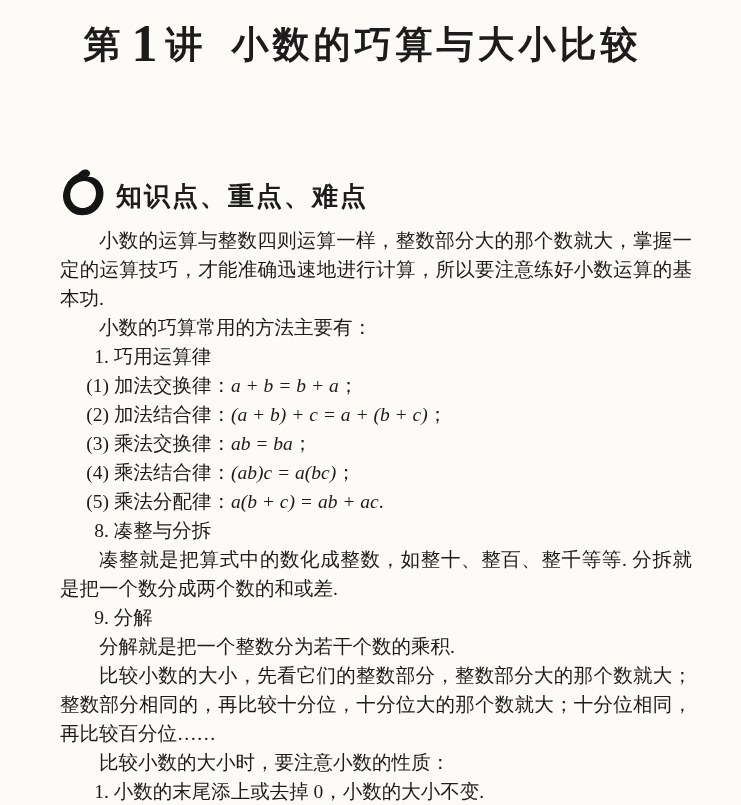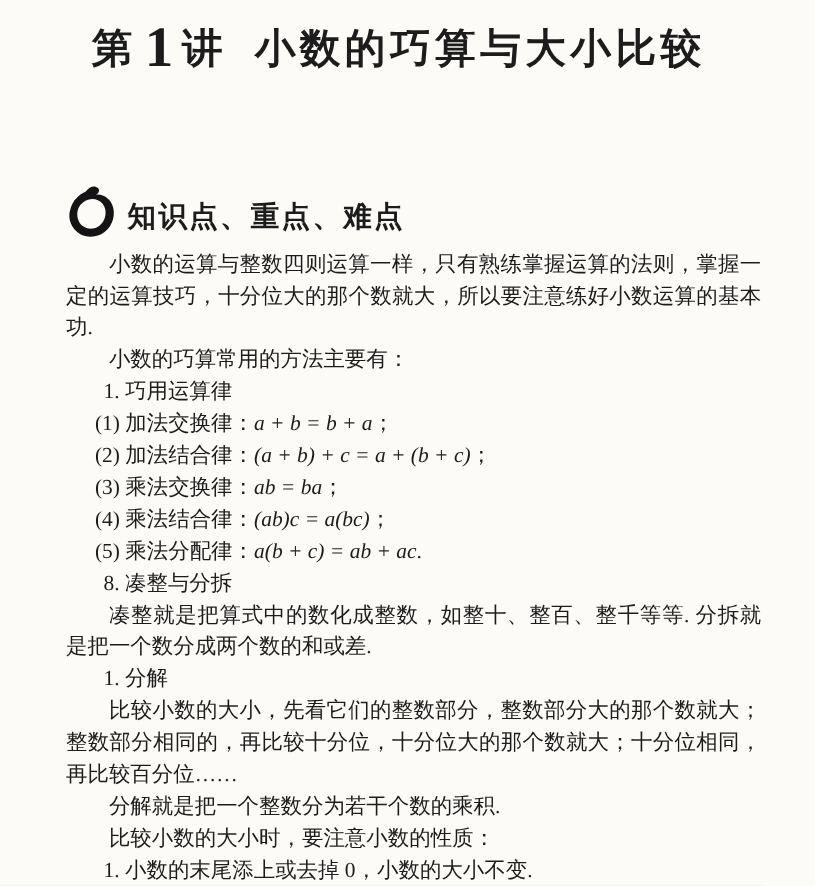--- a/index.html
+++ b/index.html
@@ -100,44 +100,44 @@
       <path fill="#141414" fill-rule="evenodd" d="M17 47 C9 42 5 33 8 24 C10 17 15 11 22 8 C25 4 30 2 33 5 C35 7 34 10 31 11 C38 10 45 15 47 23 C49 32 45 42 36 47 C30 50 22 50 17 47 Z
            M20 40 C26 44 34 42 38 35 C42 28 40 19 33 16 C26 13 18 17 15 24 C13 30 15 37 20 40 Z"></path>
       <path fill="#141414" d="M12 20 C10 18 12 14 15 15 C17 16 17 19 15 20 C14 21 13 21 12 20 Z"></path>
       <path fill="#141414" d="M24 45 C23 47 20 47 19 45 C18 43 20 41 22 42 C24 42 25 44 24 45 Z"></path>
     </svg>
     <span class="label">知识点、重点、难点</span>
   </div>
 
   <div class="body-text">
 
-    <p class="para">小数的运算与整数四则运算一样，只有熟练掌握运算的法则，掌握一定的运算技巧，十分位大的那个数就大，所以要注意练好小数运算的基本功.</p>
+    <p class="para">小数的运算与整数四则运算一样，整数部分大的那个数就大，掌握一定的运算技巧，才能准确迅速地进行计算，所以要注意练好小数运算的基本功.</p>
 
     <p class="para">小数的巧算常用的方法主要有：</p>
 
     <p class="num-item">1. 巧用运算律</p>
 
     <p class="law-item"><span>(1) 加法交换律：</span><span class="math">a + b = b + a</span><span>；</span></p>
 
     <p class="law-item"><span>(2) 加法结合律：</span><span class="math">(a + b) + c = a + (b + c)</span><span>；</span></p>
 
     <p class="law-item"><span>(3) 乘法交换律：</span><span class="math">ab = ba</span><span>；</span></p>
 
     <p class="law-item"><span>(4) 乘法结合律：</span><span class="math">(ab)c = a(bc)</span><span>；</span></p>
 
     <p class="law-item"><span>(5) 乘法分配律：</span><span class="math">a(b + c) = ab + ac</span><span>.</span></p>
 
     <p class="num-item">8. 凑整与分拆</p>
 
     <p class="para">凑整就是把算式中的数化成整数，如整十、整百、整千等等. 分拆就是把一个数分成两个数的和或差.</p>
 
-    <p class="num-item">1. 分解</p>
+    <p class="num-item">9. 分解</p>
+
+    <p class="para">分解就是把一个整数分为若干个数的乘积.</p>
 
     <p class="para">比较小数的大小，先看它们的整数部分，整数部分大的那个数就大；整数部分相同的，再比较十分位，十分位大的那个数就大；十分位相同，再比较百分位……</p>
-
-    <p class="para">分解就是把一个整数分为若干个数的乘积.</p>
 
     <p class="para">比较小数的大小时，要注意小数的性质：</p>
 
     <p class="num-item">1. 小数的末尾添上或去掉 0，小数的大小不变.</p>
 
   </div>
 </div>
 
 </body></html>

